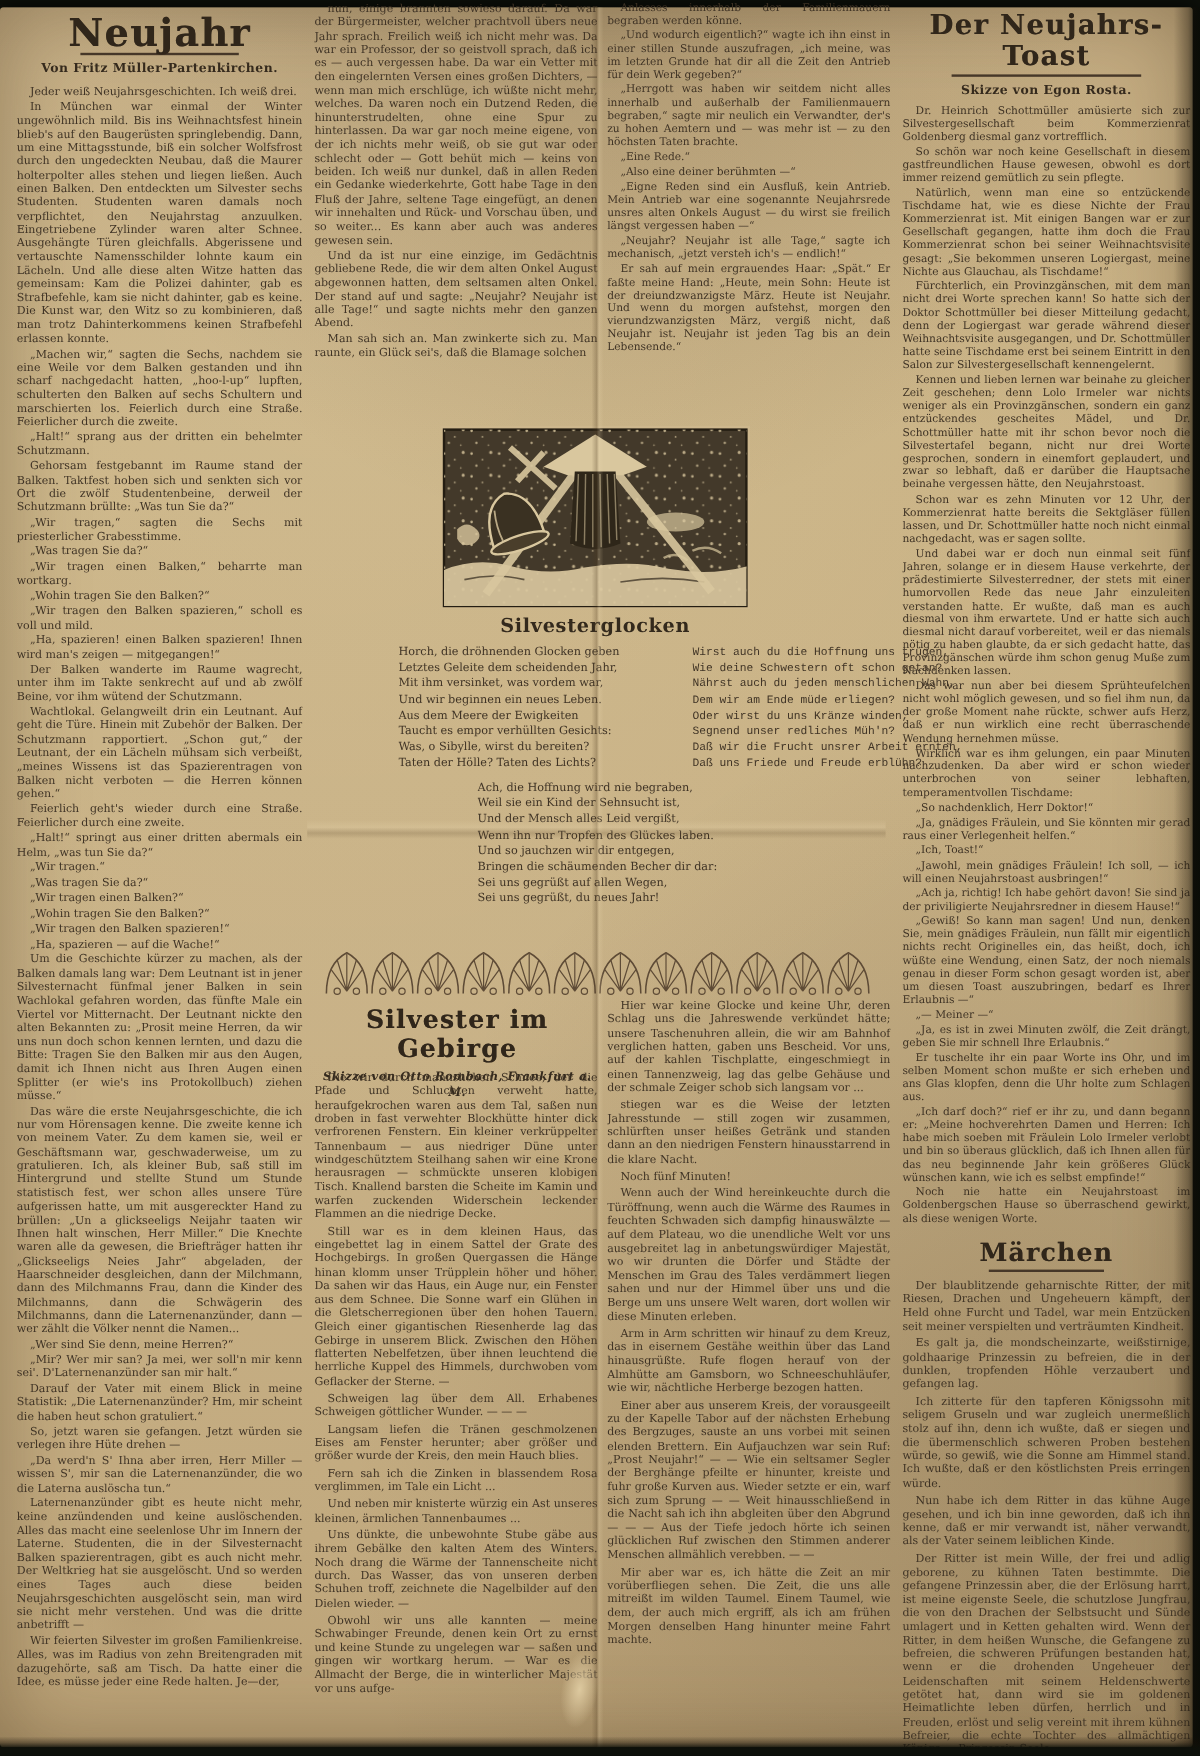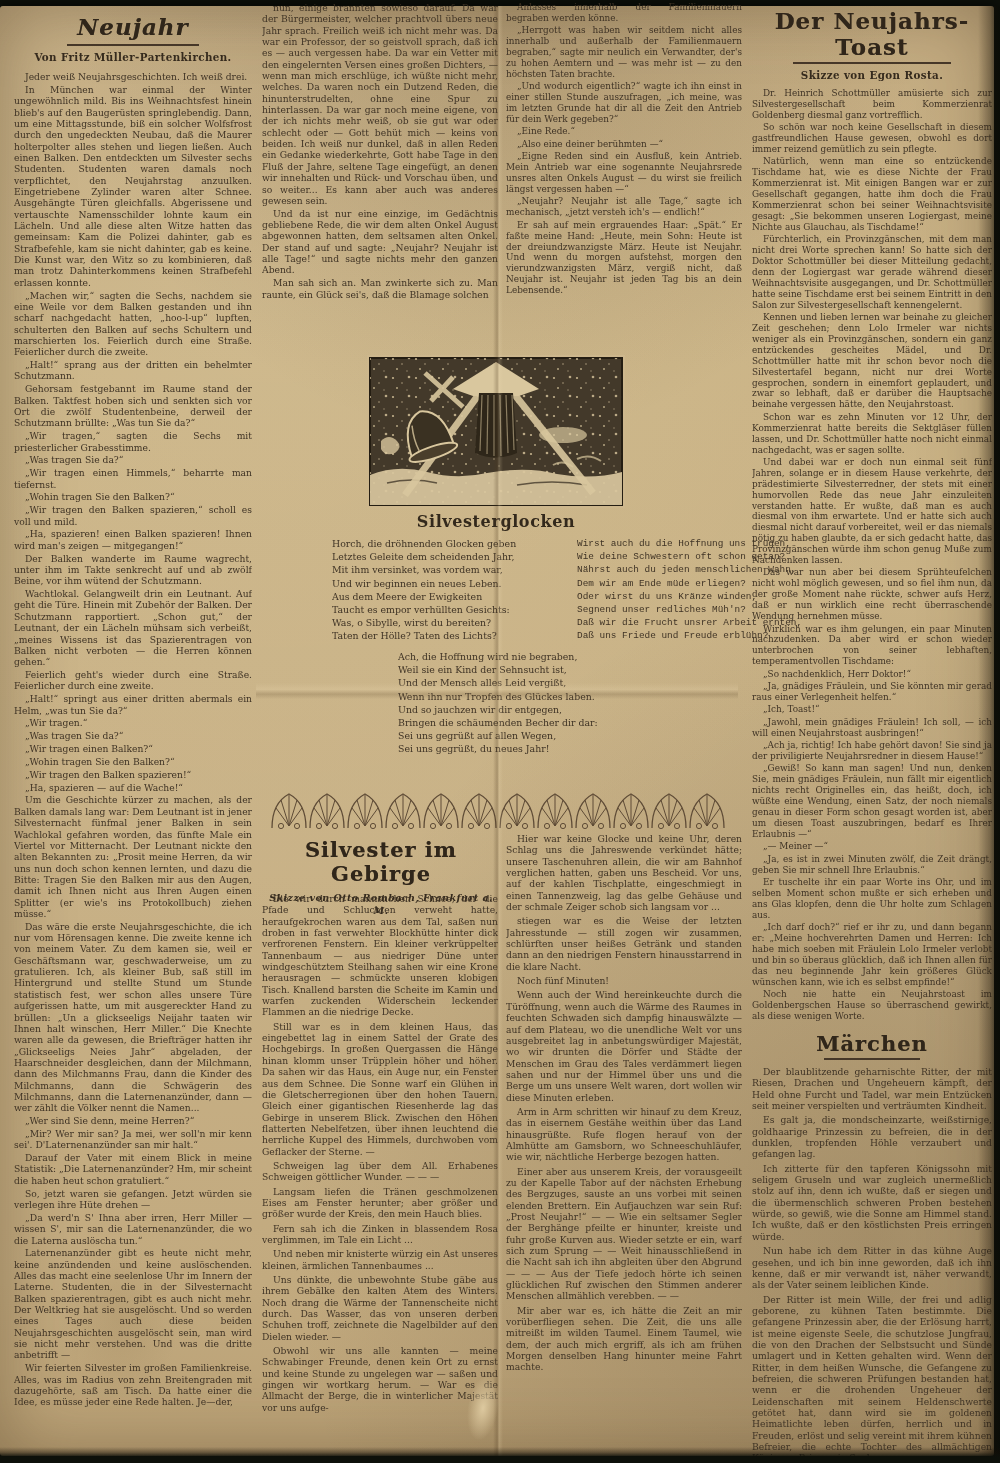--- a/index.html
+++ b/index.html
@@ -31,21 +31,21 @@
 
   .col{position:absolute;color:#3f3325;text-align:justify;overflow:hidden;}
   .dense{font-size:9.2px;line-height:11.35px;}
   .denser{font-size:8.9px;line-height:10.9px;}
   .para{margin:0;text-indent:11px;}
   .gapped .para + .para{margin-top:3px;}
   .spaced .para + .para{margin-top:1.5px;}
 
   .art-title{font-weight:bold;text-align:center;color:#30261a;letter-spacing:1px;
     text-shadow:0 0 .5px rgba(48,38,26,.6);}
-  .t-xl{font-size:23px;line-height:30px;font-style:italic;}
+  .t-xl{font-size:32px;line-height:30px;}
   .t-lg{font-size:23px;line-height:26px;}
   .t-md{font-size:21px;line-height:24px;}
   .title-rule{height:2px;background:#463728;margin:2px auto 0;}
   .byline{font-weight:bold;text-align:center;font-size:10.3px;line-height:13px;
     color:#352a1d;letter-spacing:.4px;margin-top:5px;}
   .caption{position:absolute;text-align:center;font-weight:bold;font-size:16px;
     color:#33291c;letter-spacing:.6px;}
   .poem{position:absolute;white-space:pre-line;text-align:left;color:#3f3325;
     font-size:9.4px;line-height:13.2px;overflow:hidden;}
   .illus-box{position:absolute;left:367px;top:355px;width:258px;height:153px;}
@@ -63,21 +63,21 @@
     <div class="byline">Von Fritz Müller-Partenkirchen.</div>
     <div style="height:7px;"></div>
     <div>
         <p class="para">Jeder weiß Neujahrsgeschichten. Ich weiß drei.</p>
         <p class="para">In München war einmal der Winter ungewöhnlich mild. Bis ins Weihnachtsfest hinein blieb's auf den Baugerüsten springlebendig. Dann, um eine Mittagsstunde, biß ein solcher Wolfsfrost durch den ungedeckten Neubau, daß die Maurer holterpolter alles stehen und liegen ließen. Auch einen Balken. Den entdeckten um Silvester sechs Studenten. Studenten waren damals noch verpflichtet, den Neujahrstag anzuulken. Eingetriebene Zylinder waren alter Schnee. Ausgehängte Türen gleichfalls. Abgerissene und vertauschte Namensschilder lohnte kaum ein Lächeln. Und alle diese alten Witze hatten das gemeinsam: Kam die Polizei dahinter, gab es Strafbefehle, kam sie nicht dahinter, gab es keine. Die Kunst war, den Witz so zu kombinieren, daß man trotz Dahinterkommens keinen Strafbefehl erlassen konnte.</p>
         <p class="para">„Machen wir,“ sagten die Sechs, nachdem sie eine Weile vor dem Balken gestanden und ihn scharf nachgedacht hatten, „hoo-l-up“ lupften, schulterten den Balken auf sechs Schultern und marschierten los. Feierlich durch eine Straße. Feierlicher durch die zweite.</p>
         <p class="para">„Halt!“ sprang aus der dritten ein behelmter Schutzmann.</p>
         <p class="para">Gehorsam festgebannt im Raume stand der Balken. Taktfest hoben sich und senkten sich vor Ort die zwölf Studentenbeine, derweil der Schutzmann brüllte: „Was tun Sie da?“</p>
         <p class="para">„Wir tragen,“ sagten die Sechs mit priesterlicher Grabesstimme.</p>
         <p class="para">„Was tragen Sie da?“</p>
-        <p class="para">„Wir tragen einen Himmels,“ beharrte man tiefernst.</p>
+        <p class="para">„Wir tragen einen Balken,“ beharrte man wortkarg.</p>
         <p class="para">„Wohin tragen Sie den Balken?“</p>
         <p class="para">„Wir tragen den Balken spazieren,“ scholl es voll und mild.</p>
         <p class="para">„Ha, spazieren! einen Balken spazieren! Ihnen wird man's zeigen — mitgegangen!“</p>
         <p class="para">Der Balken wanderte im Raume wagrecht, unter ihm im Takte senkrecht auf und ab zwölf Beine, vor ihm wütend der Schutzmann.</p>
         <p class="para">Wachtlokal. Gelangweilt drin ein Leutnant. Auf geht die Türe. Hinein mit Zubehör der Balken. Der Schutzmann rapportiert. „Schon gut,“ der Leutnant, der ein Lächeln mühsam sich verbeißt, „meines Wissens ist das Spazierentragen von Balken nicht verboten — die Herren können gehen.“</p>
         <p class="para">Feierlich geht's wieder durch eine Straße. Feierlicher durch eine zweite.</p>
         <p class="para">„Halt!“ springt aus einer dritten abermals ein Helm, „was tun Sie da?“</p>
         <p class="para">„Wir tragen.“</p>
         <p class="para">„Was tragen Sie da?“</p>
         <p class="para">„Wir tragen einen Balken?“</p>
@@ -97,22 +97,22 @@
   </div>
 
   <div class="col dense spaced" style="left:262px;top:2px;width:236px;height:336px;">
       <p class="para">nun, einige brannten sowieso darauf. Da war der Bürgermeister, welcher prachtvoll übers neue Jahr sprach. Freilich weiß ich nicht mehr was. Da war ein Professor, der so geistvoll sprach, daß ich es — auch vergessen habe. Da war ein Vetter mit den eingelernten Versen eines großen Dichters, — wenn man mich erschlüge, ich wüßte nicht mehr, welches. Da waren noch ein Dutzend Reden, die hinunterstrudelten, ohne eine Spur zu hinterlassen. Da war gar noch meine eigene, von der ich nichts mehr weiß, ob sie gut war oder schlecht oder — Gott behüt mich — keins von beiden. Ich weiß nur dunkel, daß in allen Reden ein Gedanke wiederkehrte, Gott habe Tage in den Fluß der Jahre, seltene Tage eingefügt, an denen wir innehalten und Rück- und Vorschau üben, und so weiter... Es kann aber auch was anderes gewesen sein.</p>
       <p class="para">Und da ist nur eine einzige, im Gedächtnis gebliebene Rede, die wir dem alten Onkel August abgewonnen hatten, dem seltsamen alten Onkel. Der stand auf und sagte: „Neujahr? Neujahr ist alle Tage!“ und sagte nichts mehr den ganzen Abend.</p>
       <p class="para">Man sah sich an. Man zwinkerte sich zu. Man raunte, ein Glück sei's, daß die Blamage solchen</p>
     </div>
 
   <div class="col denser spaced" style="left:506px;top:2px;width:236px;height:336px;">
       <p class="para">Anlasses innerhalb der Familienmauern begraben werden könne.</p>
+      <p class="para">„Und wodurch eigentlich?“ wagte ich ihn einst in einer stillen Stunde auszufragen, „ich meine, was im letzten Grunde hat dir all die Zeit den Antrieb für dein Werk gegeben?“</p>
       <p class="para">„Herrgott was haben wir seitdem nicht alles innerhalb und außerhalb der Familienmauern begraben,“ sagte mir neulich ein Verwandter, der's zu hohen Aemtern und — was mehr ist — zu den höchsten Taten brachte.</p>
-      <p class="para">„Und wodurch eigentlich?“ wagte ich ihn einst in einer stillen Stunde auszufragen, „ich meine, was im letzten Grunde hat dir all die Zeit den Antrieb für dein Werk gegeben?“</p>
       <p class="para">„Eine Rede.“</p>
       <p class="para">„Also eine deiner berühmten —“</p>
       <p class="para">„Eigne Reden sind ein Ausfluß, kein Antrieb. Mein Antrieb war eine sogenannte Neujahrsrede unsres alten Onkels August — du wirst sie freilich längst vergessen haben —“</p>
       <p class="para">„Neujahr? Neujahr ist alle Tage,“ sagte ich mechanisch, „jetzt versteh ich's — endlich!“</p>
       <p class="para">Er sah auf mein ergrauendes Haar: „Spät.“ Er faßte meine Hand: „Heute, mein Sohn: Heute ist der dreiundzwanzigste März. Heute ist Neujahr. Und wenn du morgen aufstehst, morgen den vierundzwanzigsten März, vergiß nicht, daß Neujahr ist. Neujahr ist jeden Tag bis an dein Lebensende.“</p>
     </div>
 
   <div class="illus-box">
     <svg width="258" height="153" viewBox="0 0 258 153">
       <defs>

